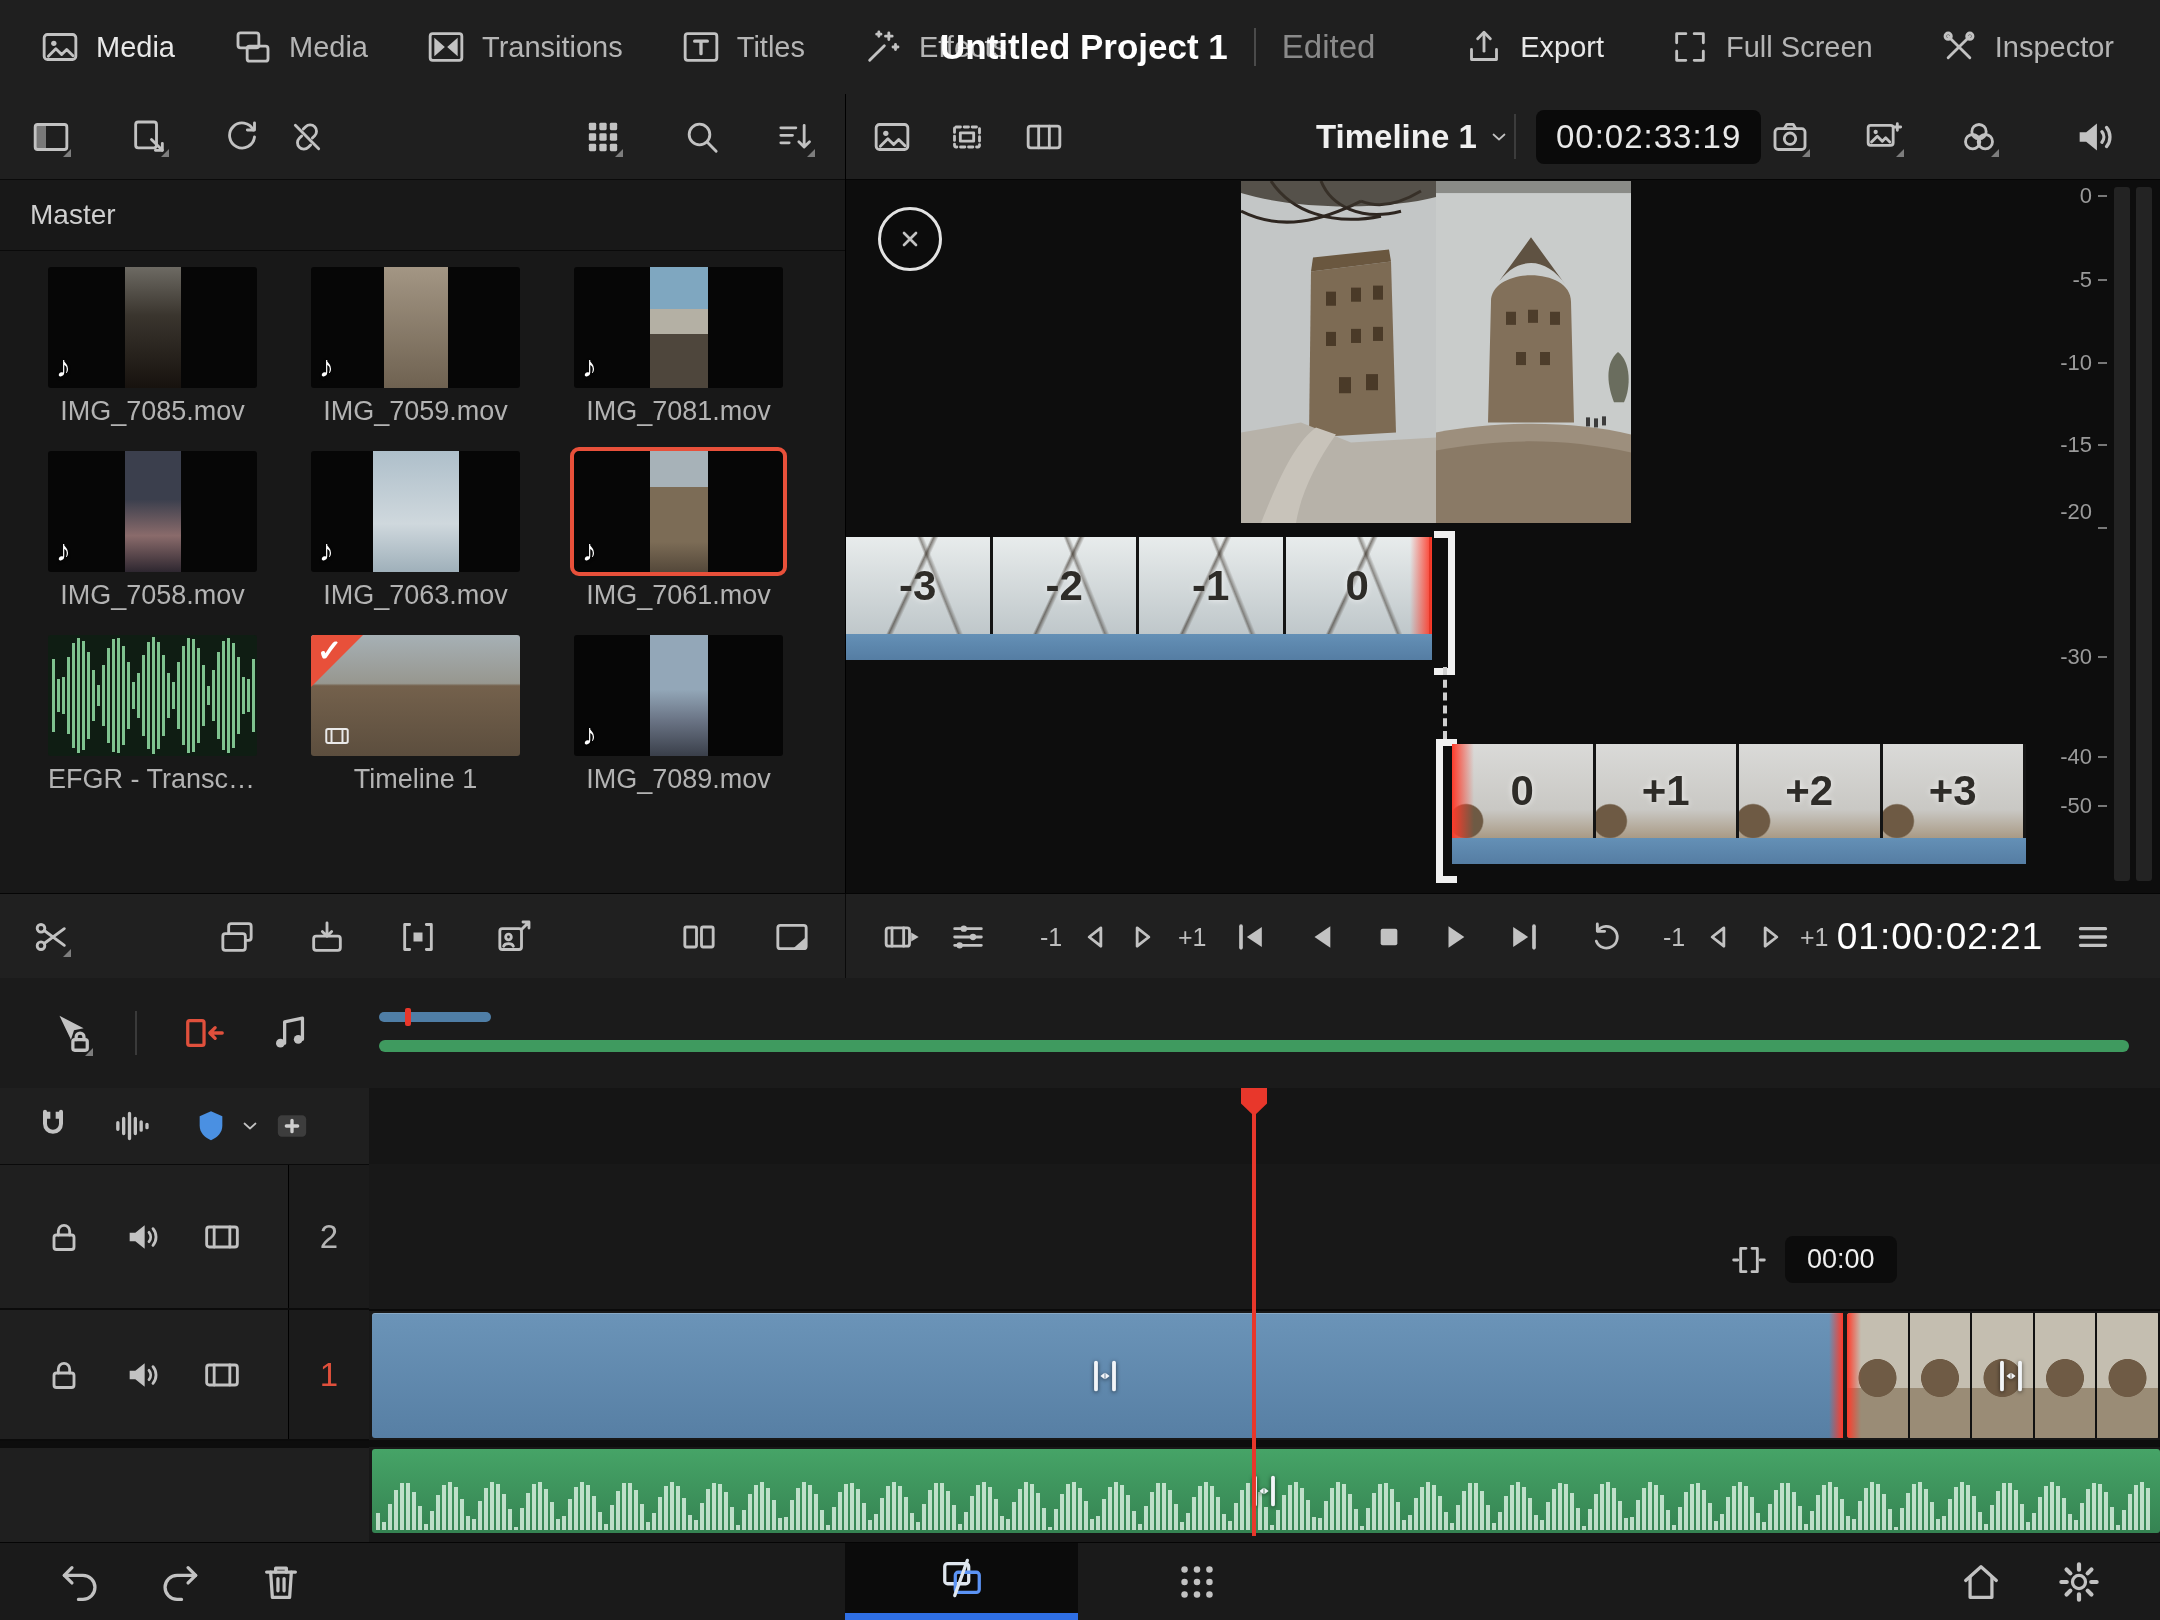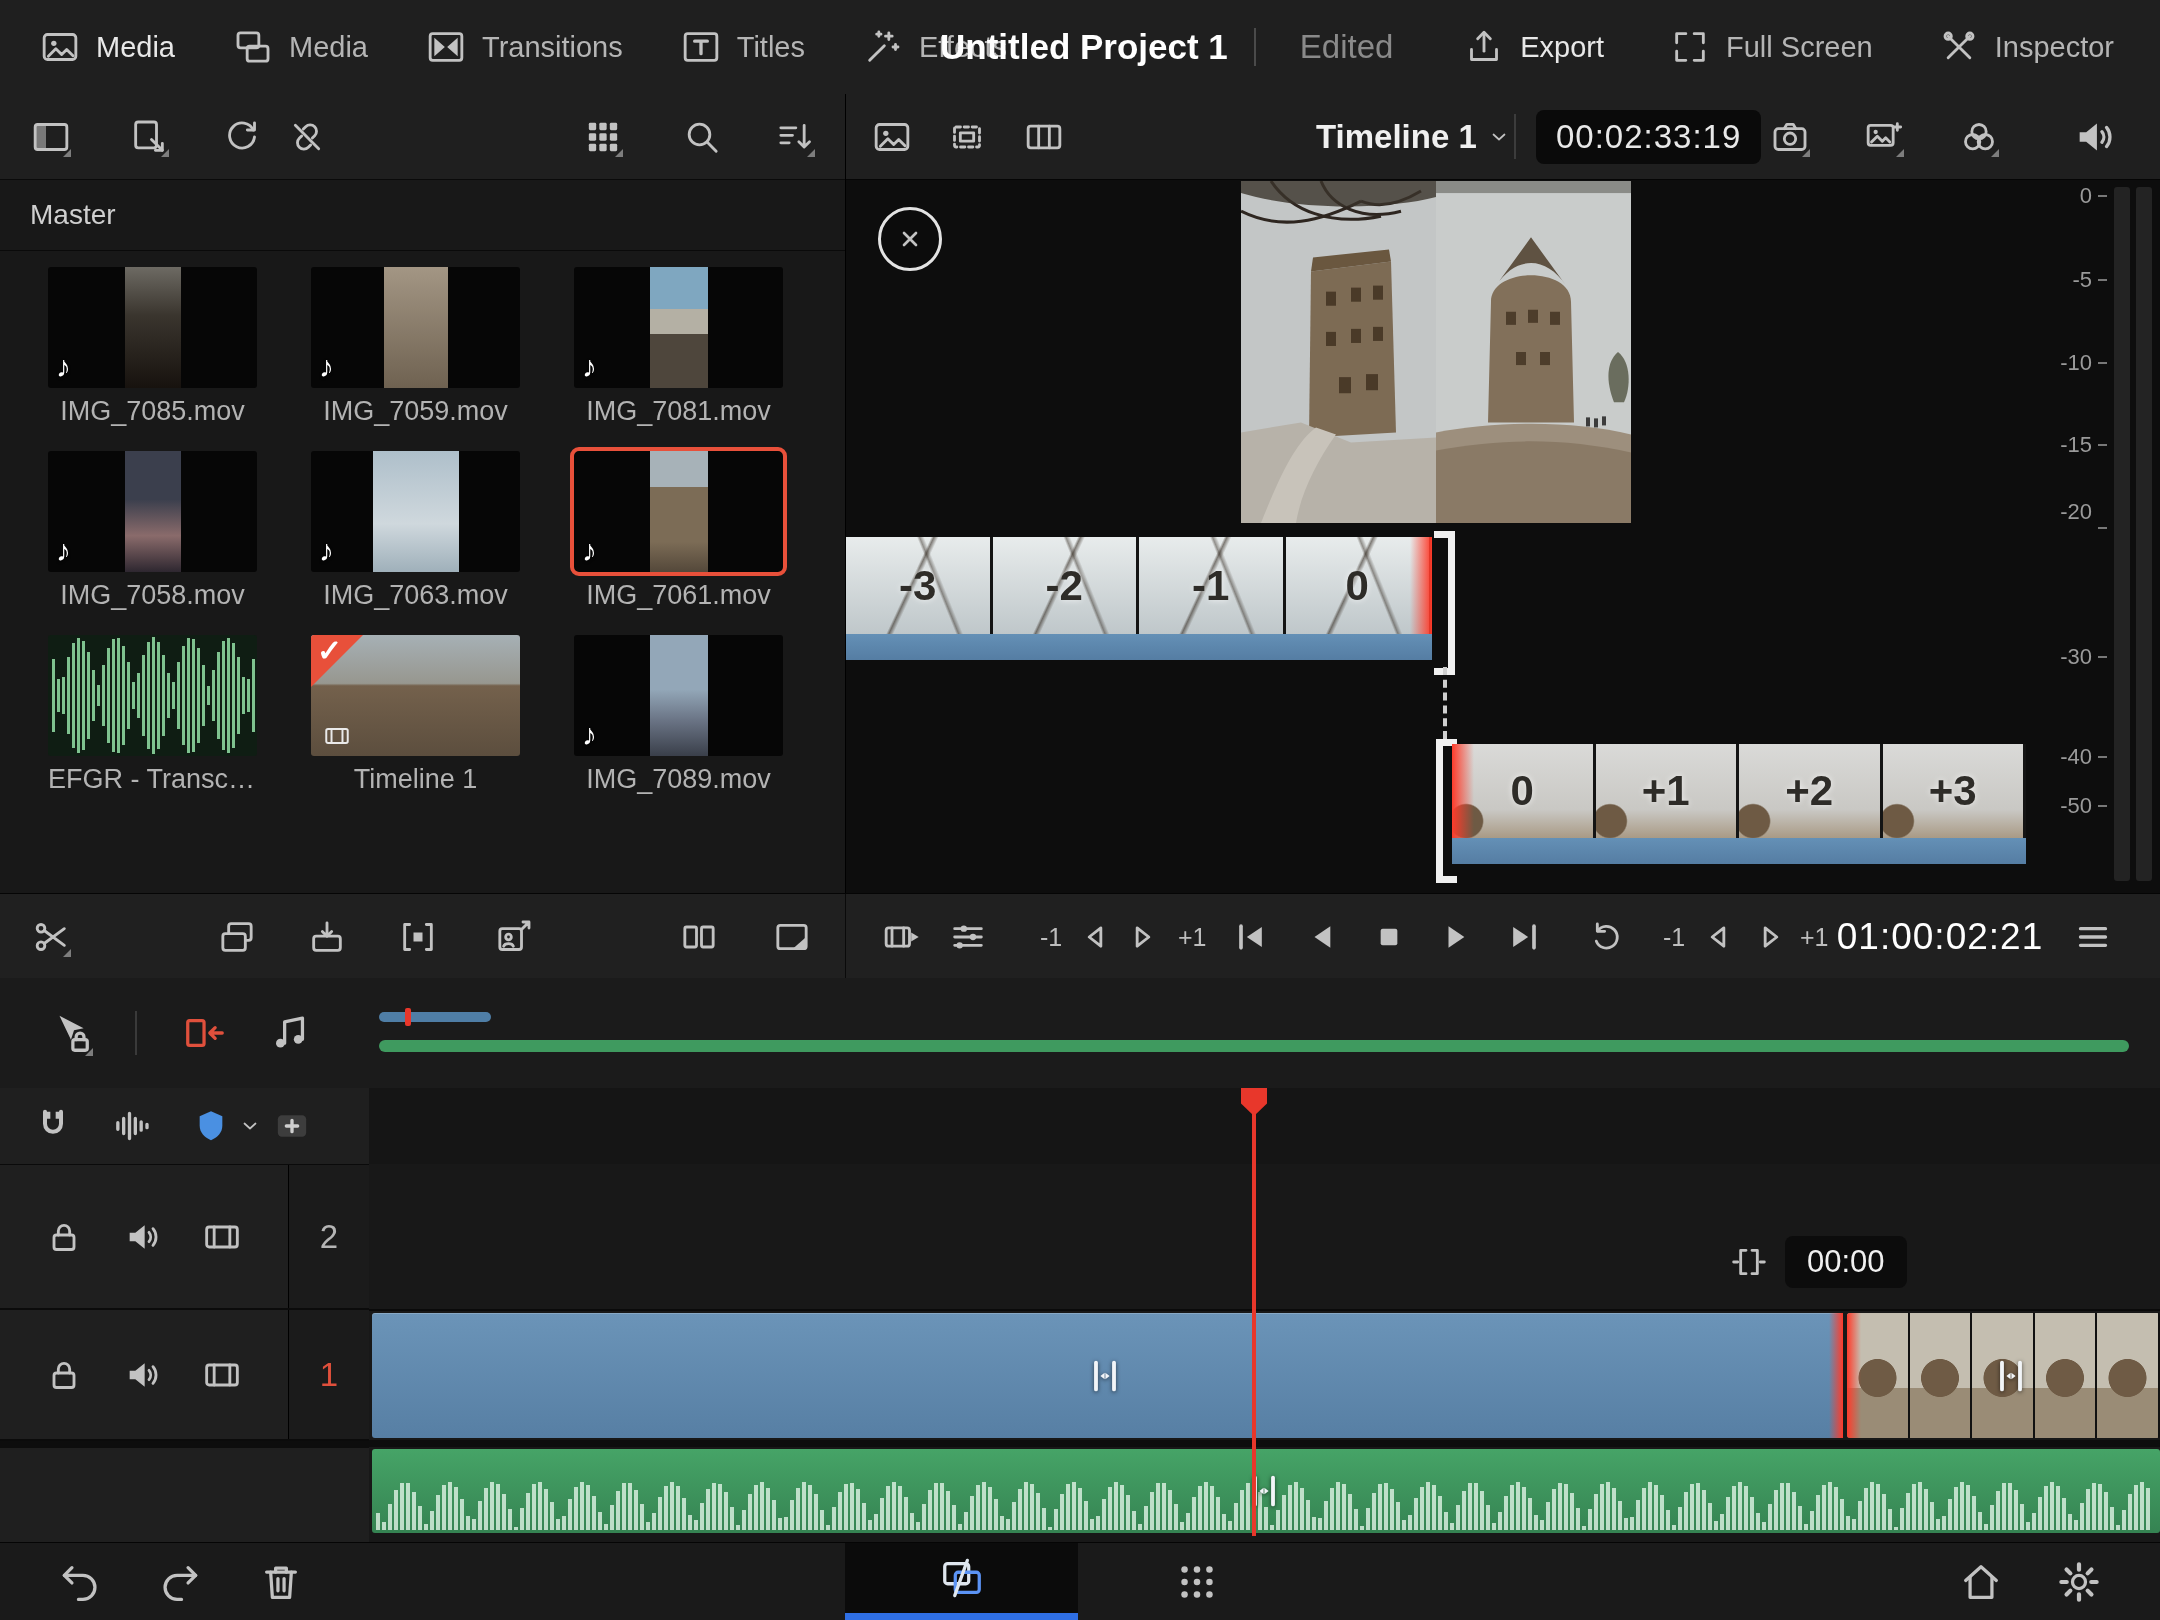--- a/index.html
+++ b/index.html
@@ -11,21 +11,21 @@
   .flyout::after{content:"";position:absolute;right:0;bottom:0;border-left:8px solid transparent;border-bottom:8px solid #7d7d7d;}
   .abs{position:absolute;top:50%;transform:translateY(-50%);}
 
   
   .topbar{position:absolute;left:0;top:0;right:0;height:94px;background:#1f1f1f;border-bottom:1px solid #000;}
   .tb-left{position:absolute;left:40px;top:0;bottom:0;display:flex;align-items:center;gap:58px;}
   .tb-item{display:flex;align-items:center;gap:16px;font-size:29px;color:#b5b5b5;}
   .tb-item:first-child{color:#e8e8e8;}
   .tb-center{position:absolute;left:940px;top:0;bottom:0;display:flex;align-items:center;}
   .proj-title{font-size:35px;font-weight:bold;color:#fff;}
-  .proj-status{font-size:33px;color:#8a8a8a;margin-left:26px;padding-left:44px;border-left:2px solid #4a4a4a;}
+  .proj-status{font-size:33px;color:#8a8a8a;margin-left:26px;padding-left:26px;border-left:2px solid #4a4a4a;}
   .tb-right{position:absolute;right:46px;top:0;bottom:0;display:flex;align-items:center;gap:66px;}
 
   
   .pool{position:absolute;left:0;top:94px;width:845px;height:799px;background:#181818;}
   .pool-toolbar{position:relative;height:85px;background:#1f1f1f;border-bottom:1px solid #0a0a0a;}
   .bin-row{height:70px;display:flex;align-items:center;padding-left:30px;font-size:28px;color:#cfcfcf;border-bottom:1px solid #0a0a0a;}
   .grid{padding:16px 0 0 48px;display:grid;grid-template-columns:repeat(3,209px);column-gap:54px;row-gap:24px;}
   .cell{width:209px;}
   .thumb{width:209px;height:121px;background:#060606;position:relative;border-radius:3px;overflow:hidden;}
   .sel .thumb{outline:4px solid #e8503a;border-radius:5px;}
@@ -119,21 +119,21 @@
   .tframe{flex:1;border-right:2px solid #111;background:
       radial-gradient(circle at 50% 52%,#6f5b45 0 26%,rgba(0,0,0,0) 27%),
       linear-gradient(180deg,#c4beb0 0 60%,#9a8c76 60% 100%);}
   .redcut{position:absolute;top:0;bottom:0;width:14px;background:linear-gradient(90deg,rgba(255,59,42,0),#ff3b2a);}
   .redcut.left{background:linear-gradient(270deg,rgba(255,59,42,0),#ff3b2a);}
   .clip-green{position:absolute;left:3px;right:0;top:2px;height:84px;border-radius:3px;
               background:linear-gradient(180deg,#46a467,#358352);}
   .clip-green .wave{position:absolute;left:4px;right:4px;bottom:3px;height:62%;}
   .resize-handle{position:absolute;top:50%;transform:translate(-50%,-50%);color:#f2f5f8;filter:drop-shadow(0 1px 2px rgba(0,0,0,.6));}
   .trimbadge-wrap{position:absolute;left:1360px;top:72px;display:flex;align-items:center;gap:16px;}
-  .trimbadge{background:#0c0c0c;border-radius:8px;padding:8px 22px;font-size:31px;color:#f0f0f0;}
+  .trimbadge{background:#0c0c0c;border-radius:8px;padding:8px 22px;font-size:27px;color:#f0f0f0;}
   .ph{position:absolute;left:883px;top:0;height:448px;width:4px;background:#e8372b;z-index:5;}
   .phh{position:absolute;left:872px;top:0;width:26px;height:28px;background:#e8372b;z-index:6;
        clip-path:polygon(0 0,100% 0,100% 55%,50% 100%,0 55%);}
 
   
   .bottombar{position:absolute;left:0;bottom:0;right:0;height:77px;background:#1a1a1a;border-top:1px solid #050505;}
   .tab-cut{position:absolute;left:845px;width:233px;top:0;bottom:0;background:#0b0b0b;border-bottom:7px solid #2f6fe4;display:flex;align-items:center;justify-content:center;}
 </style>
 </head>
 <body>

